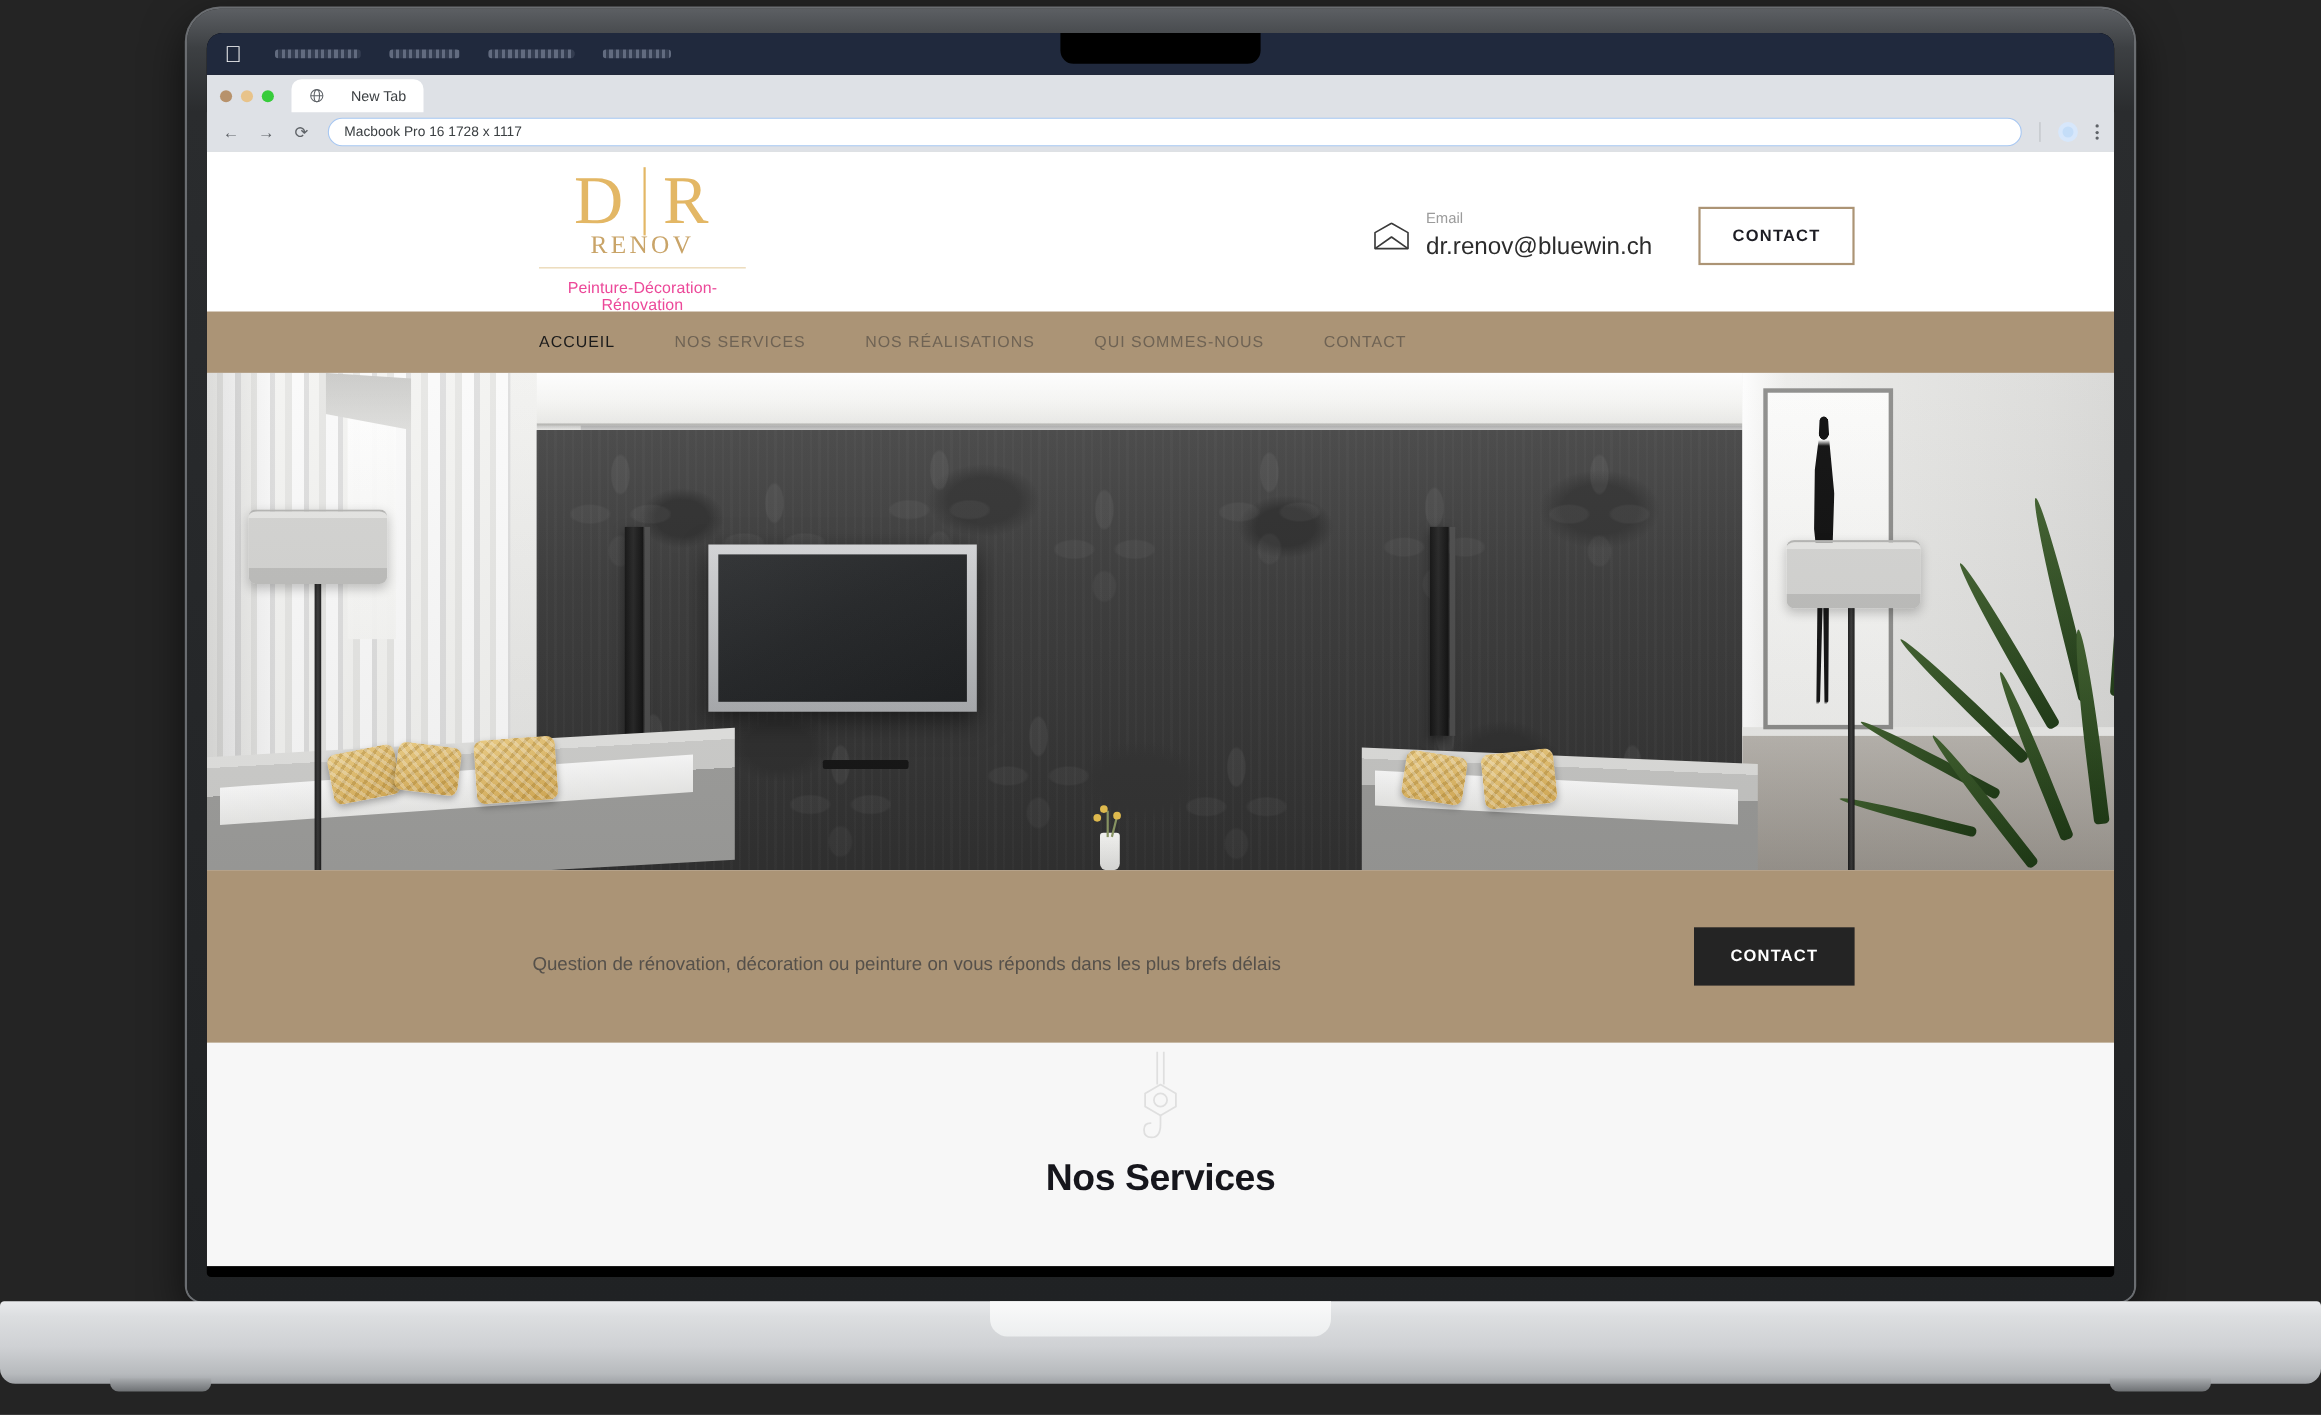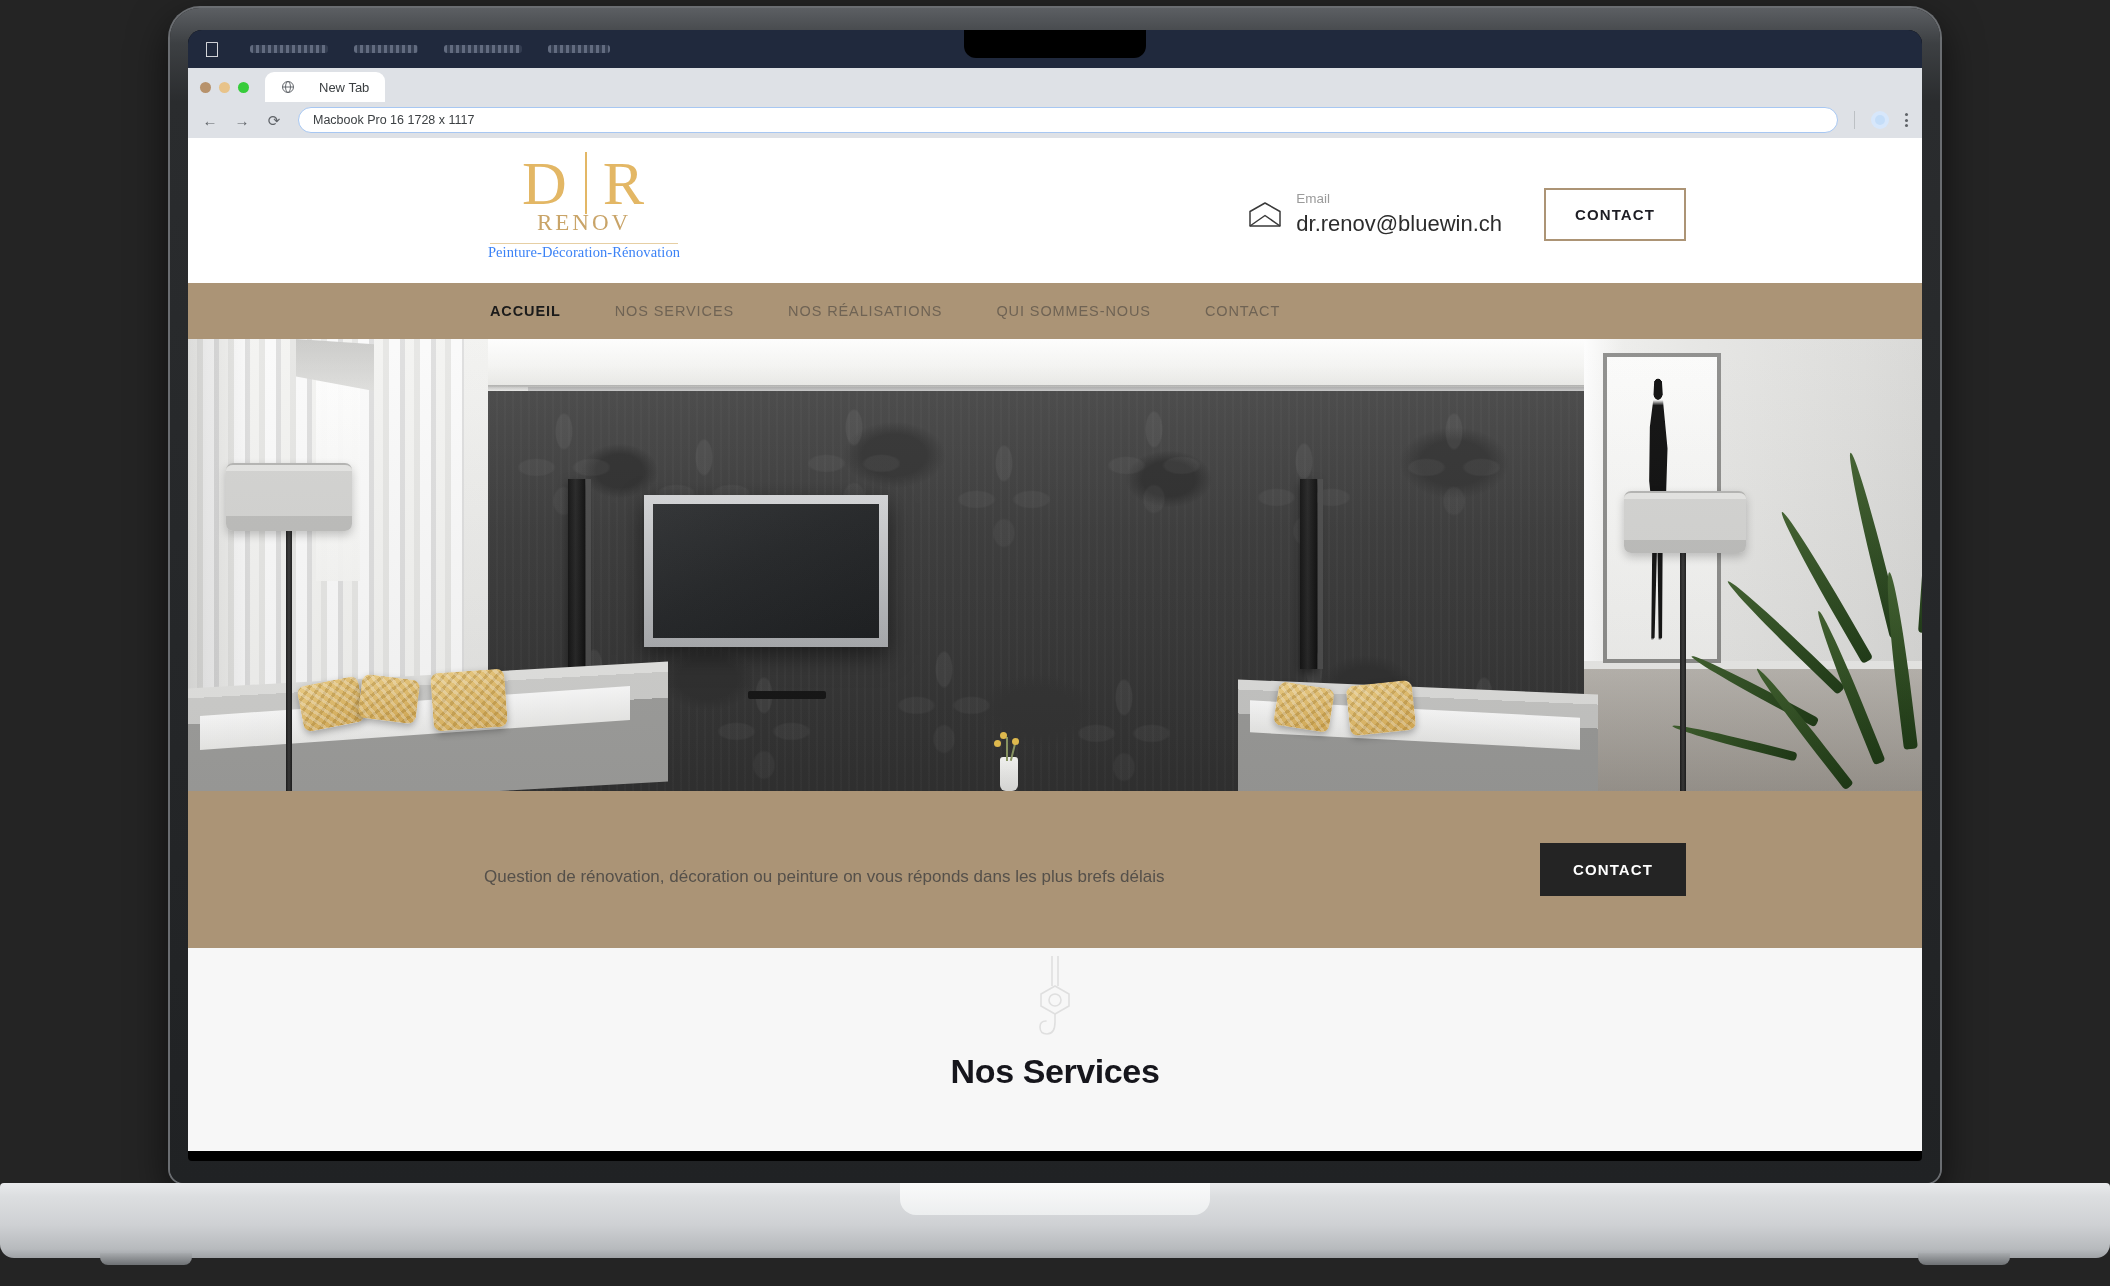--- a/index.html
+++ b/index.html
@@ -146,21 +146,21 @@
   }
   .logo-bar { width:2px; height:62px; background:#e3b765; display:block; }
   .logo-renov {
     font-family: "Liberation Serif", serif;
     color:#c9a468;
     font-size: 23px;
     letter-spacing: 3px;
     margin-top: -4px;
   }
   .logo-rule { height:1px; background:#e6cfa4; margin: 7px 6px 0 6px; }
-  .logo-tag { font-size: 14.5px; color:#3b82f6; letter-spacing:.1px;font-family:Liberation Serif, serif; }
+  .logo-tag { font-size: 14.5px; color:#ec4899; margin-top: 10px; letter-spacing:.1px; }
 
   .header-right { position:absolute; right: 236px; top: 50px; display:flex; align-items:center; gap: 42px; }
   .email-wrap { display:flex; align-items:center; gap: 14px; }
   .email-texts { line-height: 1.25; }
   .email-label { font-size: 13.5px; color:#9b9b9b; }
   .email-value { font-size: 22px; color:#2c2c2c; margin-top: 2px; }
   .btn-outline {
     border: 2px solid #ac9475;
     background: transparent;
     color:#1d1d24;
@@ -176,21 +176,21 @@
     display:flex; align-items:center;
     padding-left: 296px;
     gap: 42px;
   }
   .nav-item {
     font-size: 14.5px;
     letter-spacing: .9px;
     color:#6f6354;
     padding: 0 6px;
   }
-  .nav-item.active { color:#1b1b1b; font-weight:bold; }
+  .nav-item.active { color:#1b1b1b; font-weight:normal; }
 
   
   .hero { position:relative; height: 452px; overflow:hidden; background:#cfcfcf; }
 
   .hz { position:absolute; }
 
   
   .curtains {
     left:0; top:0; width: 292px; height:100%;
     background:

